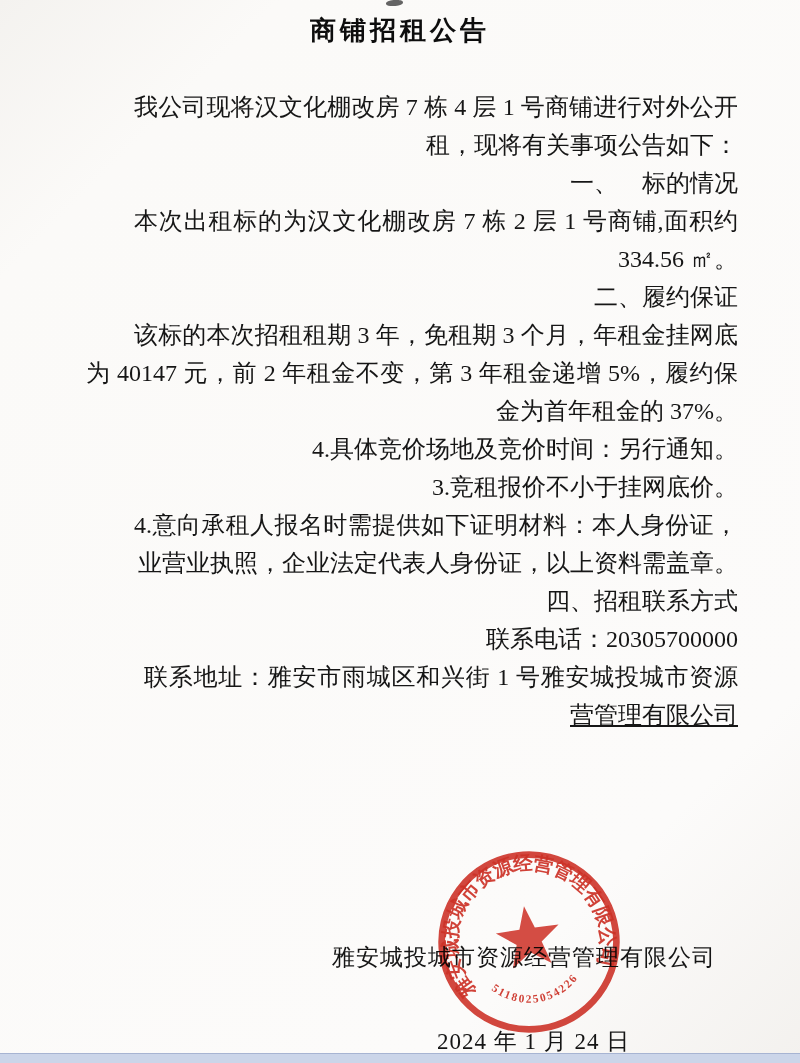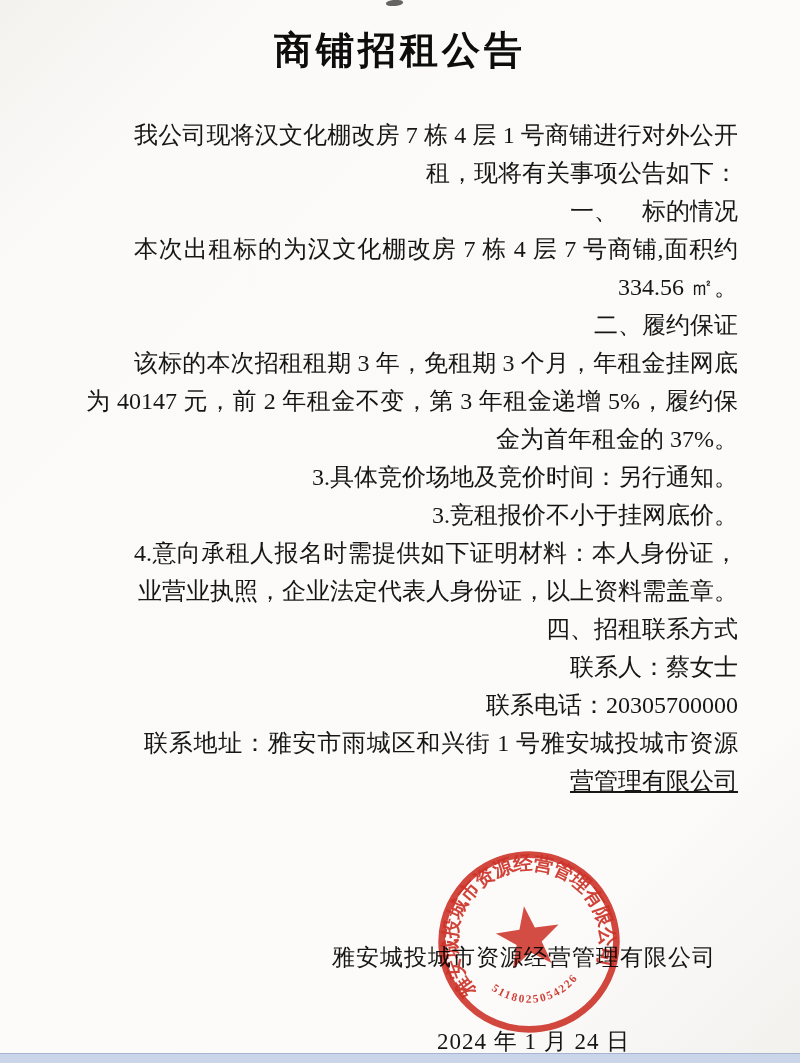--- a/index.html
+++ b/index.html
@@ -4,22 +4,22 @@
 <style>
   html,body{margin:0;padding:0;}
   body{
     width:800px;height:1063px;overflow:hidden;position:relative;
     background:linear-gradient(135deg,#f4f2ef 0%,#fbfaf8 15%,#fcfbfa 80%,#f3f1ee 100%);
     font-family:"Liberation Serif","DejaVu Serif",serif;
     color:#141414;
   }
   .page{position:absolute;inset:0;}
   .title{
-    margin-top:25px;text-align:center;
-    font-size:38px;font-weight:bold;letter-spacing:4px;color:#0d0d0d;
+    margin-top:13px;text-align:center;
+    font-size:26px;font-weight:bold;letter-spacing:4px;color:#0d0d0d;
   }
   .content{margin-top:40px;padding:0 62px 0 86px;}
   .line{
     font-size:24px;line-height:38px;height:38px;
     white-space:nowrap;color:#161616;text-align:right;
   }
   .line.fill{white-space:normal;text-align:justify;text-align-last:justify;overflow:hidden;}
   .line.indent{text-indent:48px;}
   .line.extra{text-indent:58px;}
   .line.hang{padding-left:38px;text-decoration:underline;}
@@ -51,32 +51,31 @@
 <body>
 
 <div class="page">
 
   <div class="title">商铺招租公告</div>
 
   <div class="content">
       <div class="line indent fill">我公司现将汉文化棚改房 7 栋 4 层 1 号商铺进行对外公开招</div>
       <div class="line">租，现将有关事项公告如下：</div>
       <div class="line indent">一、　标的情况</div>
-      <div class="line indent fill">本次出租标的为汉文化棚改房 7 栋 4 层 7 号商铺,面积约</div>
+      <div class="line indent fill">本次出租标的为汉文化棚改房 7 栋 2 层 1 号商铺,面积约</div>
       <div class="line">334.56 ㎡。</div>
       <div class="line indent">二、履约保证</div>
       <div class="line indent fill">该标的本次招租租期 3 年，免租期 3 个月，年租金挂网底价</div>
       <div class="line fill">为 40147 元，前 2 年租金不变，第 3 年租金递增 5%，履约保证</div>
       <div class="line">金为首年租金的 37%。</div>
-      <div class="line indent">3.具体竞价场地及竞价时间：另行通知。</div>
+      <div class="line indent">4.具体竞价场地及竞价时间：另行通知。</div>
       <div class="line indent">3.竞租报价不小于挂网底价。</div>
       <div class="line indent fill">4.意向承租人报名时需提供如下证明材料：本人身份证，企</div>
       <div class="line">业营业执照，企业法定代表人身份证，以上资料需盖章。</div>
       <div class="line indent">四、招租联系方式</div>
-      <div class="line indent extra">联系人：蔡女士</div>
       <div class="line indent extra">联系电话：20305700000</div>
       <div class="line indent extra fill">联系地址：雅安市雨城区和兴街 1 号雅安城投城市资源经</div>
       <div class="line hang">营管理有限公司</div>
     </div>
 
   <div class="sig-company">雅安城投城市资源经营管理有限公司</div>
   <div class="sig-date">2024 年 1 月 24 日</div>
 
   <svg class="seal" viewBox="0 0 200 200">
     <defs>

